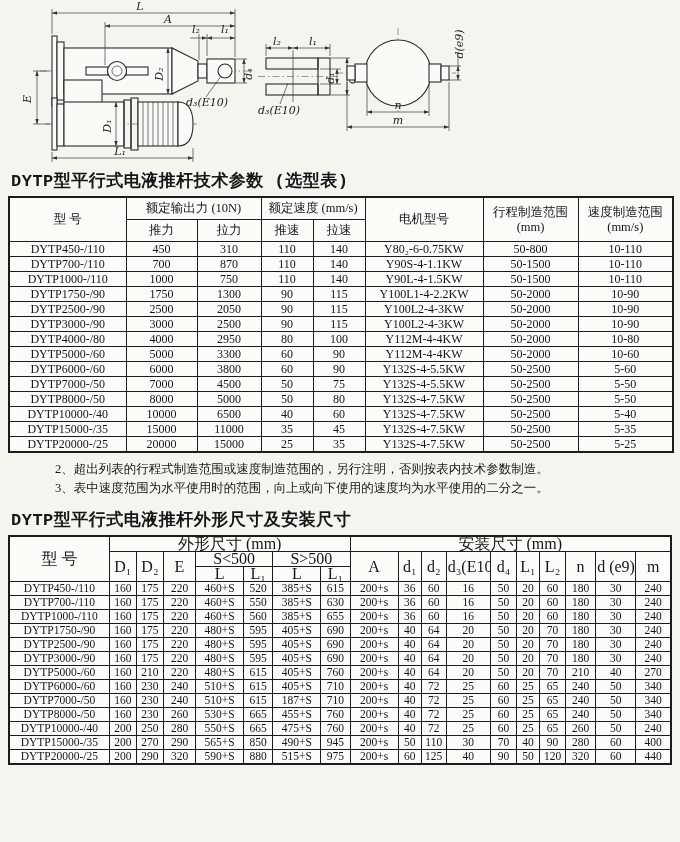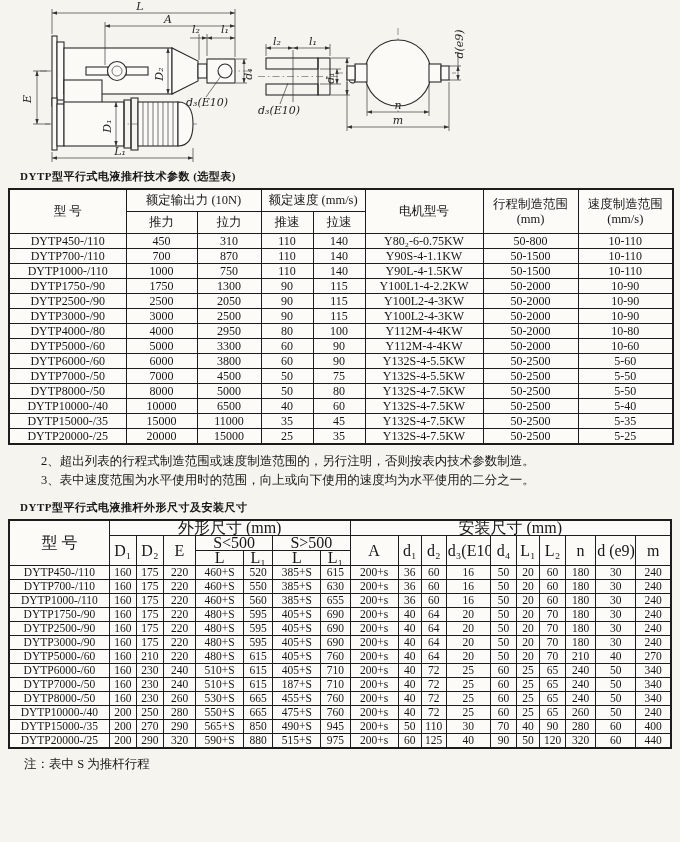--- a/index.html
+++ b/index.html
@@ -20,23 +20,24 @@
     font-size:11px;
     fill:#1d1d1d;
   }
   .ln { stroke:#2a2a2a; stroke-width:1.1; fill:none; }
   .fillw { fill:#fbfaf7; }
   .dim { stroke:#3a3a3a; stroke-width:0.7; fill:none; }
   .cl { stroke:#555; stroke-width:0.6; stroke-dasharray:7 3 1.5 3; fill:none; }
 
   .section-title {
     font-weight:bold;
-    font-size:11px;
-    margin:3px 0 4px 20px;
+    font-size:17px;
+    margin:3px 0 4px 11px;
     letter-spacing:0.5px;
+    font-family:Liberation Mono, monospace;
   }
 
   table {
     border-collapse:collapse;
     table-layout:fixed;
     width:664px;
     margin:0 8px;
     background:#fcfbf8;
     border:2px solid #1c1c1c;
   }
@@ -53,21 +54,21 @@
   #table1 td { font-size:12px;   height:14px; line-height:14px; }
   #table2 th { font-size:16px;   height:14px; line-height:14px; }
   #table2 td { font-size:11.5px; height:13px; line-height:13px; }
   .two-line div { line-height:15px; }
 
   .notes {
     font-size:12.5px;
     line-height:1.52;
     margin:7px 14px 2px 14px;
   }
-  .note-row.cont { margin-left:27px; }
+  .note-row.cont { margin-left:41px; }
   .note-row .hang { display:block; padding-left:16px; text-indent:-16px; }
   .note-prefix { margin-right:2px; }
 
   .footer-note {
     font-size:12.5px;
     margin:7px 0 0 24px;
   }
 </style>
 </head>
 <body>
@@ -715,15 +716,14 @@
           <td>90</td>
           <td>50</td>
           <td>120</td>
           <td>320</td>
           <td>60</td>
           <td>440</td>
         </tr>
       </tbody>
   </table>
 
-  <div class="footer-note">注：表中 S 为推杆行程</div>
 
 </div>
 
 </body></html>

